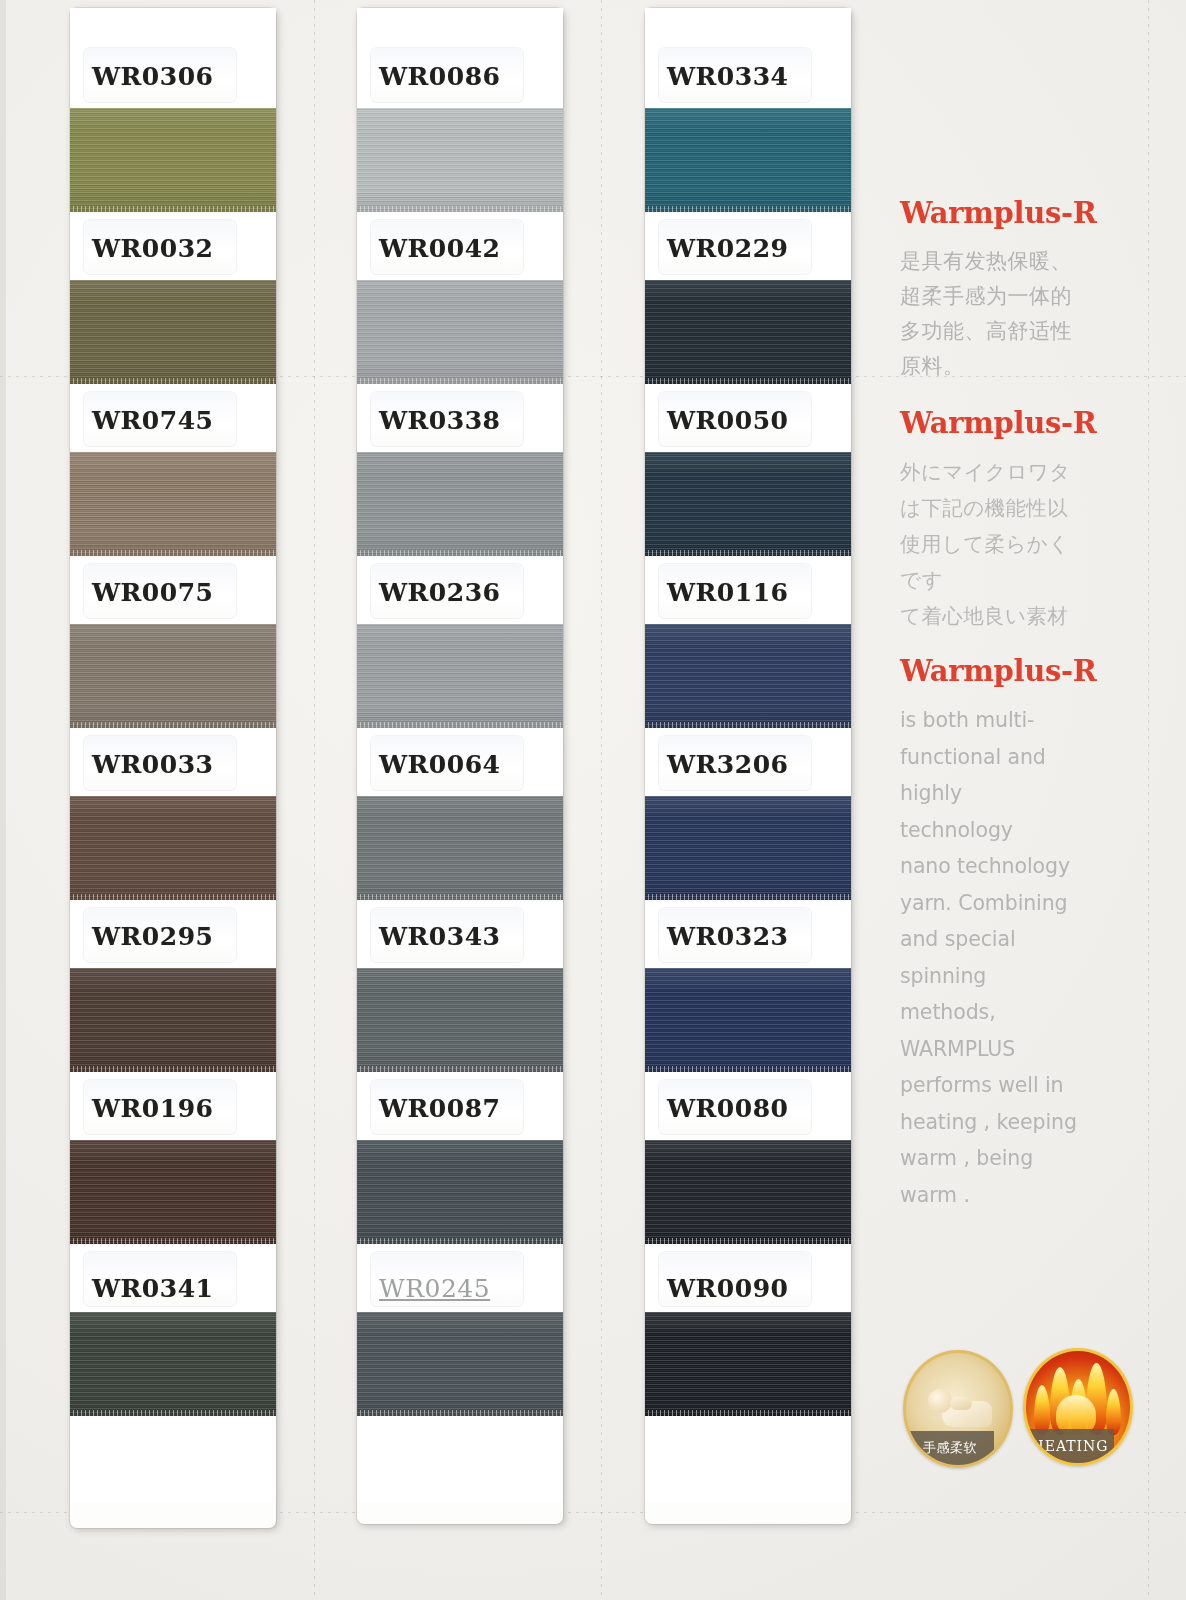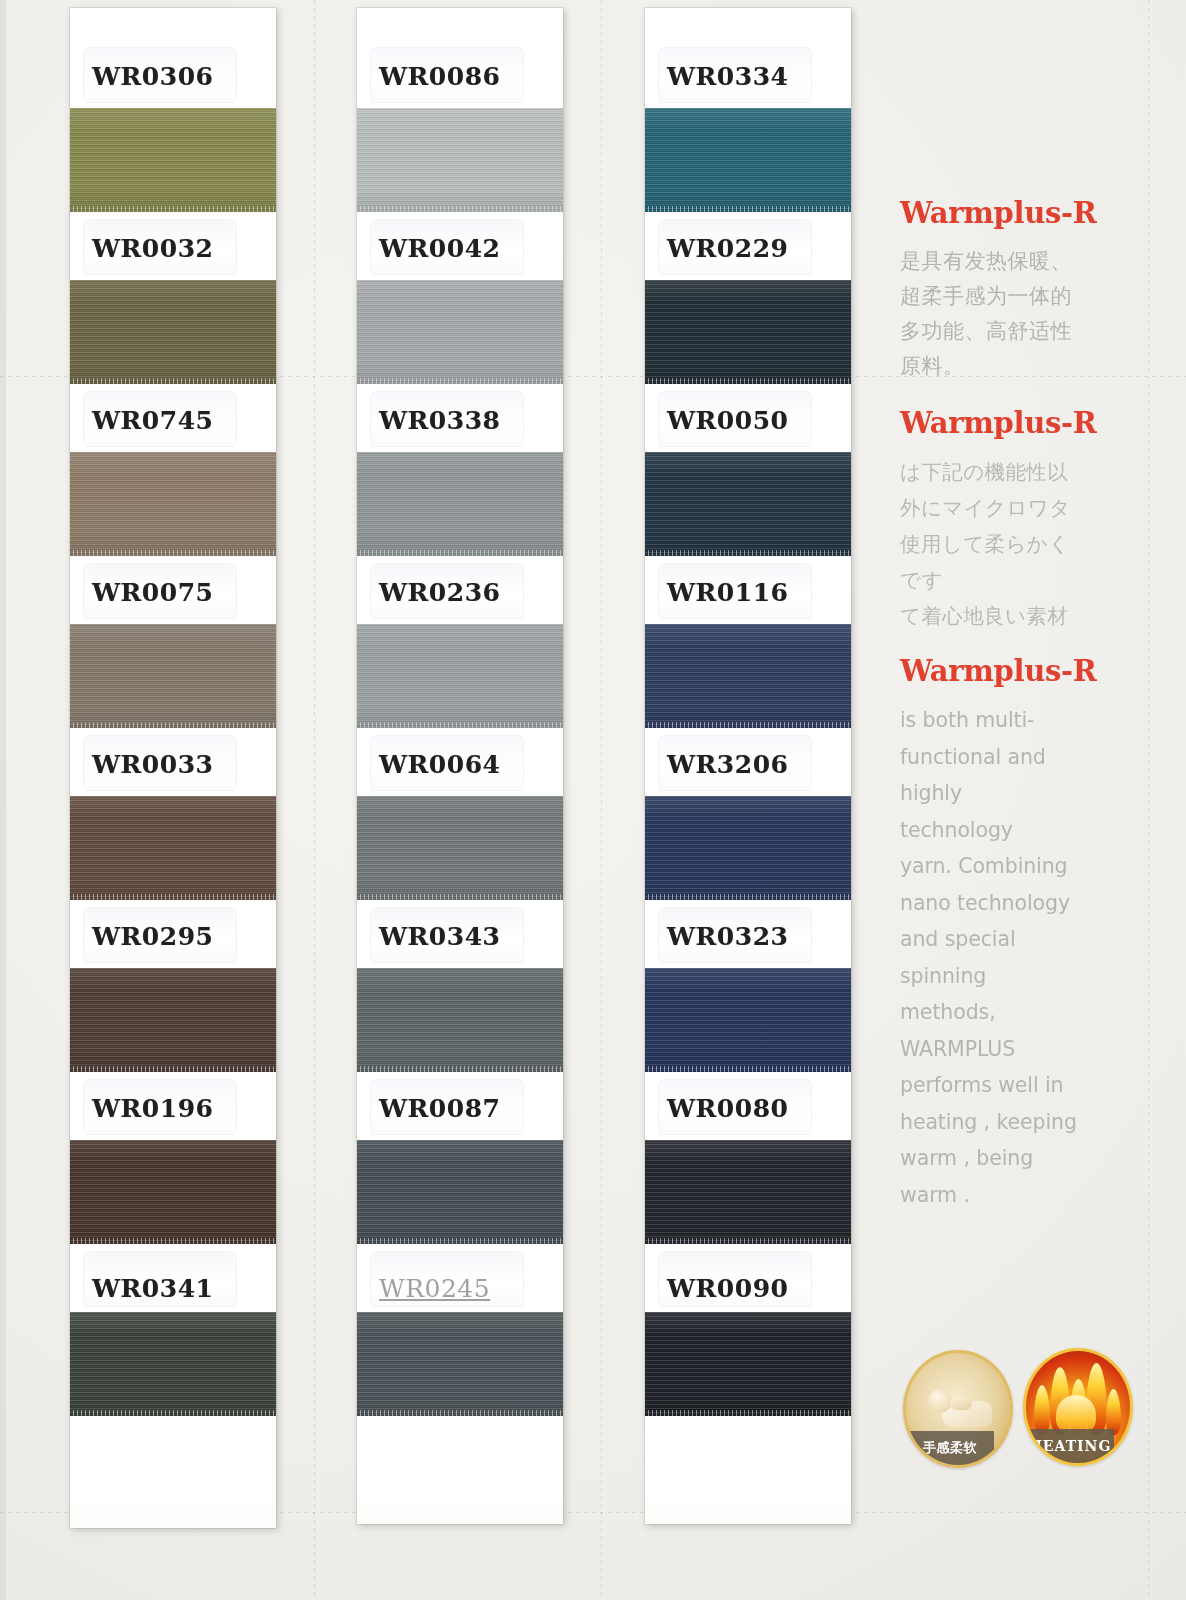--- a/index.html
+++ b/index.html
@@ -27,20 +27,21 @@
   .guide-h{position:absolute;left:0;right:0;height:1px;
     background:repeating-linear-gradient(to right,rgba(150,150,148,.3) 0 3px,rgba(0,0,0,0) 3px 8px);}
 
   
   .col{
     position:absolute;
     top:8px;
     width:206px;
     background:#fdfdfc;
     box-shadow:2px 2px 7px rgba(90,88,84,.30), 0 0 0 1px rgba(206,204,199,.55);
+    border-radius:7px;
   }
   #col-1{left:70px;height:1520px;}
   #col-2{left:357px;height:1516px;}
   #col-3{left:645px;height:1516px;}
 
   .swatch-row{position:relative;}
   
   .label-zone{
     position:relative;
     height:68px;
@@ -153,21 +154,21 @@
   #badge-heating{left:120px;top:2px;
     background:radial-gradient(circle at 50% 64%, #ffd24a 0%, #f39b18 38%, #d6340f 72%, #9c1b07 100%);
     border:3px solid #f2c53c;
   }
   .badge-caption{
     position:absolute;left:0;right:16px;bottom:0;
     height:34px;
     background:rgba(103,92,76,.88);
     color:#ffffff;
     display:flex;align-items:center;justify-content:center;
-    font-size:13px;font-weight:700;letter-spacing:.5px;
+    font-size:13px;font-weight:400;letter-spacing:.5px;
   }
   #badge-heating .badge-caption{
     font-family:"DejaVu Serif","Liberation Serif",serif;
     background:rgba(104,92,74,.9);
     font-size:14px;letter-spacing:1px;
   }
   
   .baby-head{position:absolute;left:22px;top:36px;width:24px;height:24px;border-radius:50%;
     background:radial-gradient(circle at 38% 34%,#fff6e5,#e8cf9f);}
   .baby-body{position:absolute;left:36px;top:48px;width:50px;height:26px;border-radius:26px 16px 12px 20px;
@@ -431,34 +432,34 @@
 <div class="info" id="info-panel">
     <div class="brand">Warmplus-R</div>
     <div class="body-cn">
       <div>是具有发热保暖、</div>
       <div>超柔手感为一体的</div>
       <div>多功能、高舒适性</div>
       <div>原料。</div>
     </div>
     <div class="brand b2">Warmplus-R</div>
     <div class="body-jp">
+      <div>外にマイクロワタ</div>
       <div>は下記の機能性以</div>
-      <div>外にマイクロワタ</div>
       <div>使用して柔らかく</div>
       <div>です</div>
       <div>て着心地良い素材</div>
     </div>
     <div class="brand b2">Warmplus-R</div>
     <div class="body-en">
       <div>is both multi-</div>
       <div>functional and</div>
       <div>highly</div>
       <div>technology</div>
+      <div>nano technology</div>
       <div>yarn. Combining</div>
-      <div>nano technology</div>
       <div>and special</div>
       <div>spinning</div>
       <div>methods,</div>
       <div>WARMPLUS</div>
       <div>performs well in</div>
       <div>heating , keeping</div>
       <div>warm , being</div>
       <div>warm .</div>
     </div>
   </div>

